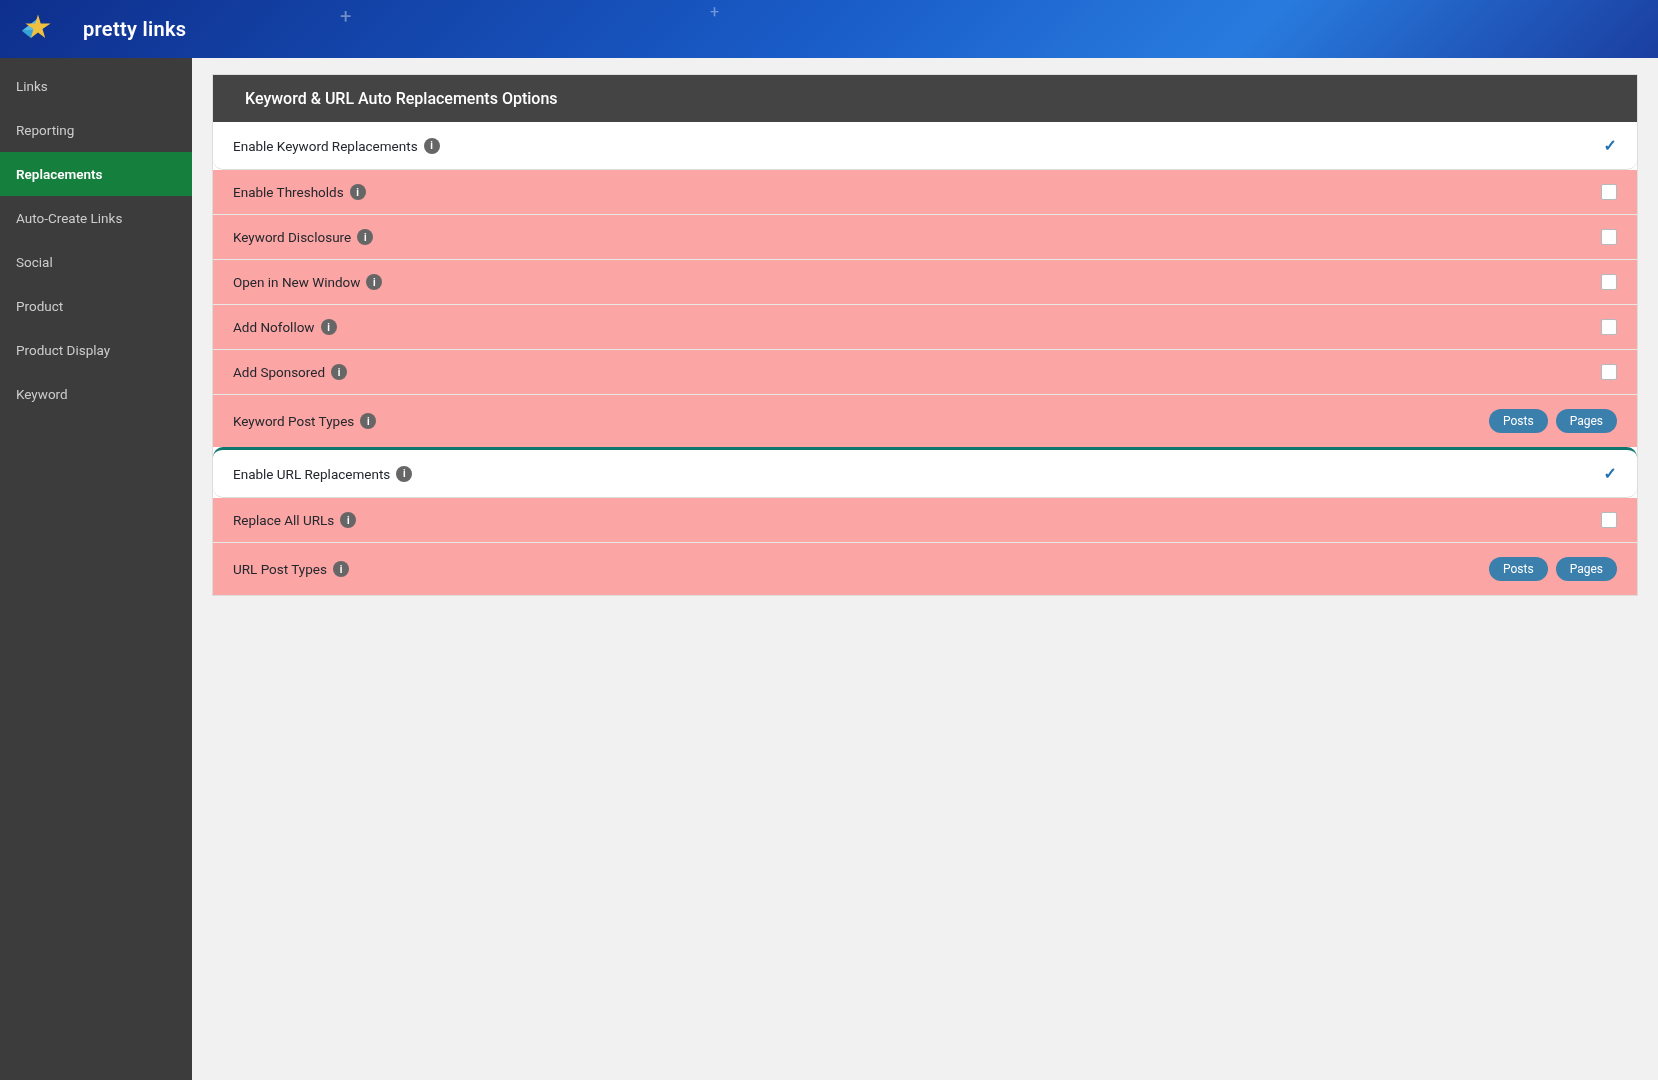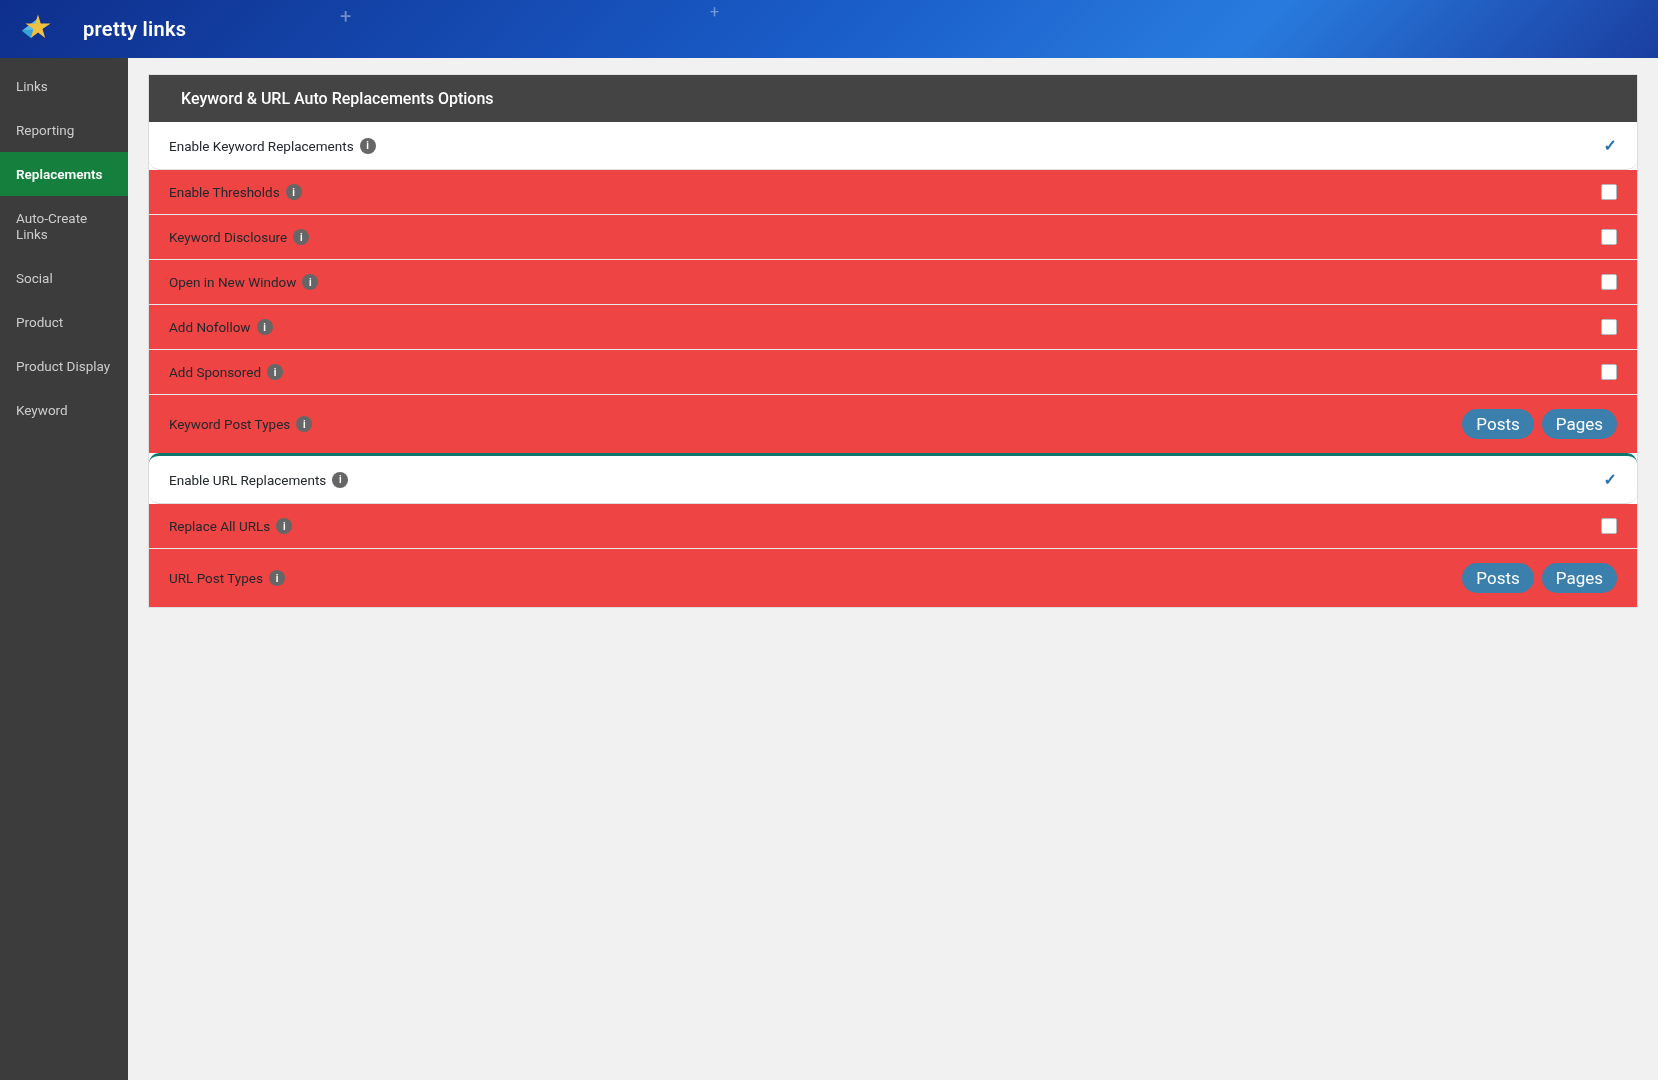--- a/index.html
+++ b/index.html
@@ -78,21 +78,21 @@
     }
 
     
     .main-layout {
       display: flex;
       flex: 1;
     }
 
     
     .sidebar {
-      width: 128px;
+      width: 192px;
       background: #3c3c3c;
       flex-shrink: 0;
       padding-top: 6px;
     }
     .sidebar-item {
       padding: 14px 16px;
       color: #ccc;
       font-size: 13.5px;
       cursor: pointer;
       display: flex;
@@ -143,21 +143,21 @@
       gap: 6px;
     }
     .checkmark-blue {
       color: #2271b1;
       font-size: 16px;
       font-weight: bold;
     }
 
     
     .inner-settings {
-      background: #ef4444;
+      background: #fca5a5;
       border: none;
     }
 
     
     .option-row {
       display: flex;
       align-items: center;
       padding: 14px 20px;
       border-bottom: 1px solid #e8e8e8;
     }
@@ -201,21 +201,21 @@
       cursor: pointer;
       flex-shrink: 0;
     }
 
     
     .tag-badge {
       background: #3b7fad;
       color: white;
       padding: 5px 14px;
       border-radius: 20px;
-      font-size: 17px;
+      font-size: 12px;
       cursor: pointer;
     }
     .tags-container {
       display: flex;
       gap: 8px;
     }
   </style>
 </head>
 <body>
 

